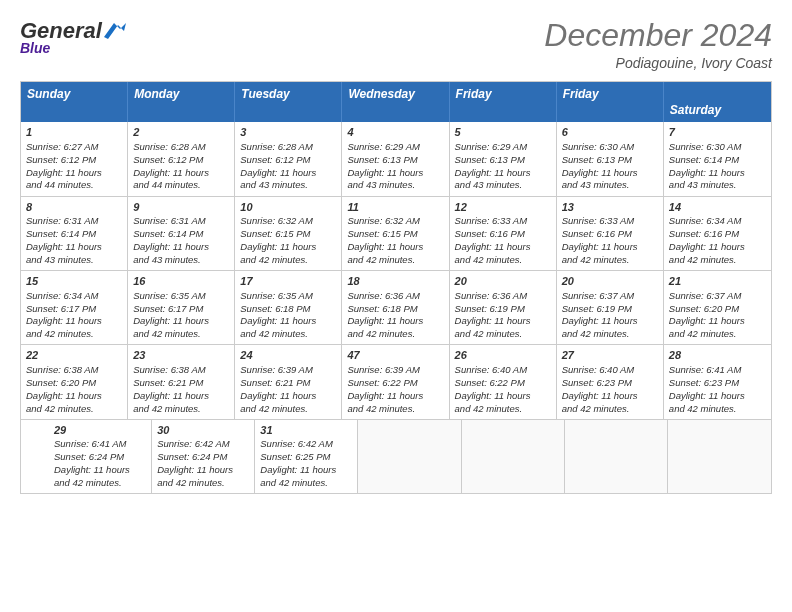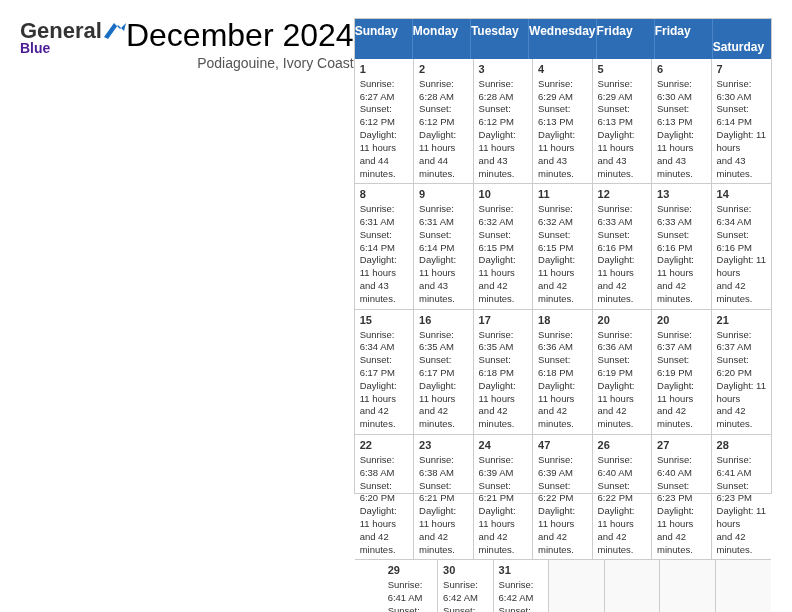--- a/index.html
+++ b/index.html
@@ -8,39 +8,41 @@
       background: #fff;
       width: 792px;
       height: 612px;
       overflow: hidden;
     }
     .page {
       width: 792px;
       height: 504px;
       padding: 18px 20px 10px 20px;
       display: flex;
+      flex-direction: column;
+      font-style: italic;
     }
     .header {
       display: flex;
       justify-content: space-between;
       align-items: flex-start;
       margin-bottom: 10px;
     }
     .logo {
       display: flex;
       flex-direction: column;
       align-items: flex-start;
     }
     .title-block {
       text-align: right;
     }
     .month-title {
       font-size: 32px;
       font-weight: 300;
-      color: #000000;
+      color: #737373;
       line-height: 1.1;
     }
     .location {
       font-size: 14px;
       color: #555;
       margin-top: 2px;
     }
     .calendar {
       flex: 1;
       display: flex;
@@ -49,21 +51,21 @@
     }
     .cal-header {
       display: grid;
       grid-template-columns: repeat(7, 1fr);
       background: #2d6db5;
     }
     .cal-header-cell {
       color: #fff;
       font-size: 12px;
       font-weight: bold;
-      padding: 5px 0;
+      padding: 5px 6px;
       text-align: left;
       border-right: 1px solid #4a85c9;
     }
     .cal-header-cell:last-child { border-right: none; margin-top: 16px; }
     .cal-body {
       flex: 1;
       display: flex;
       flex-direction: column;
     }
     .cal-row {

